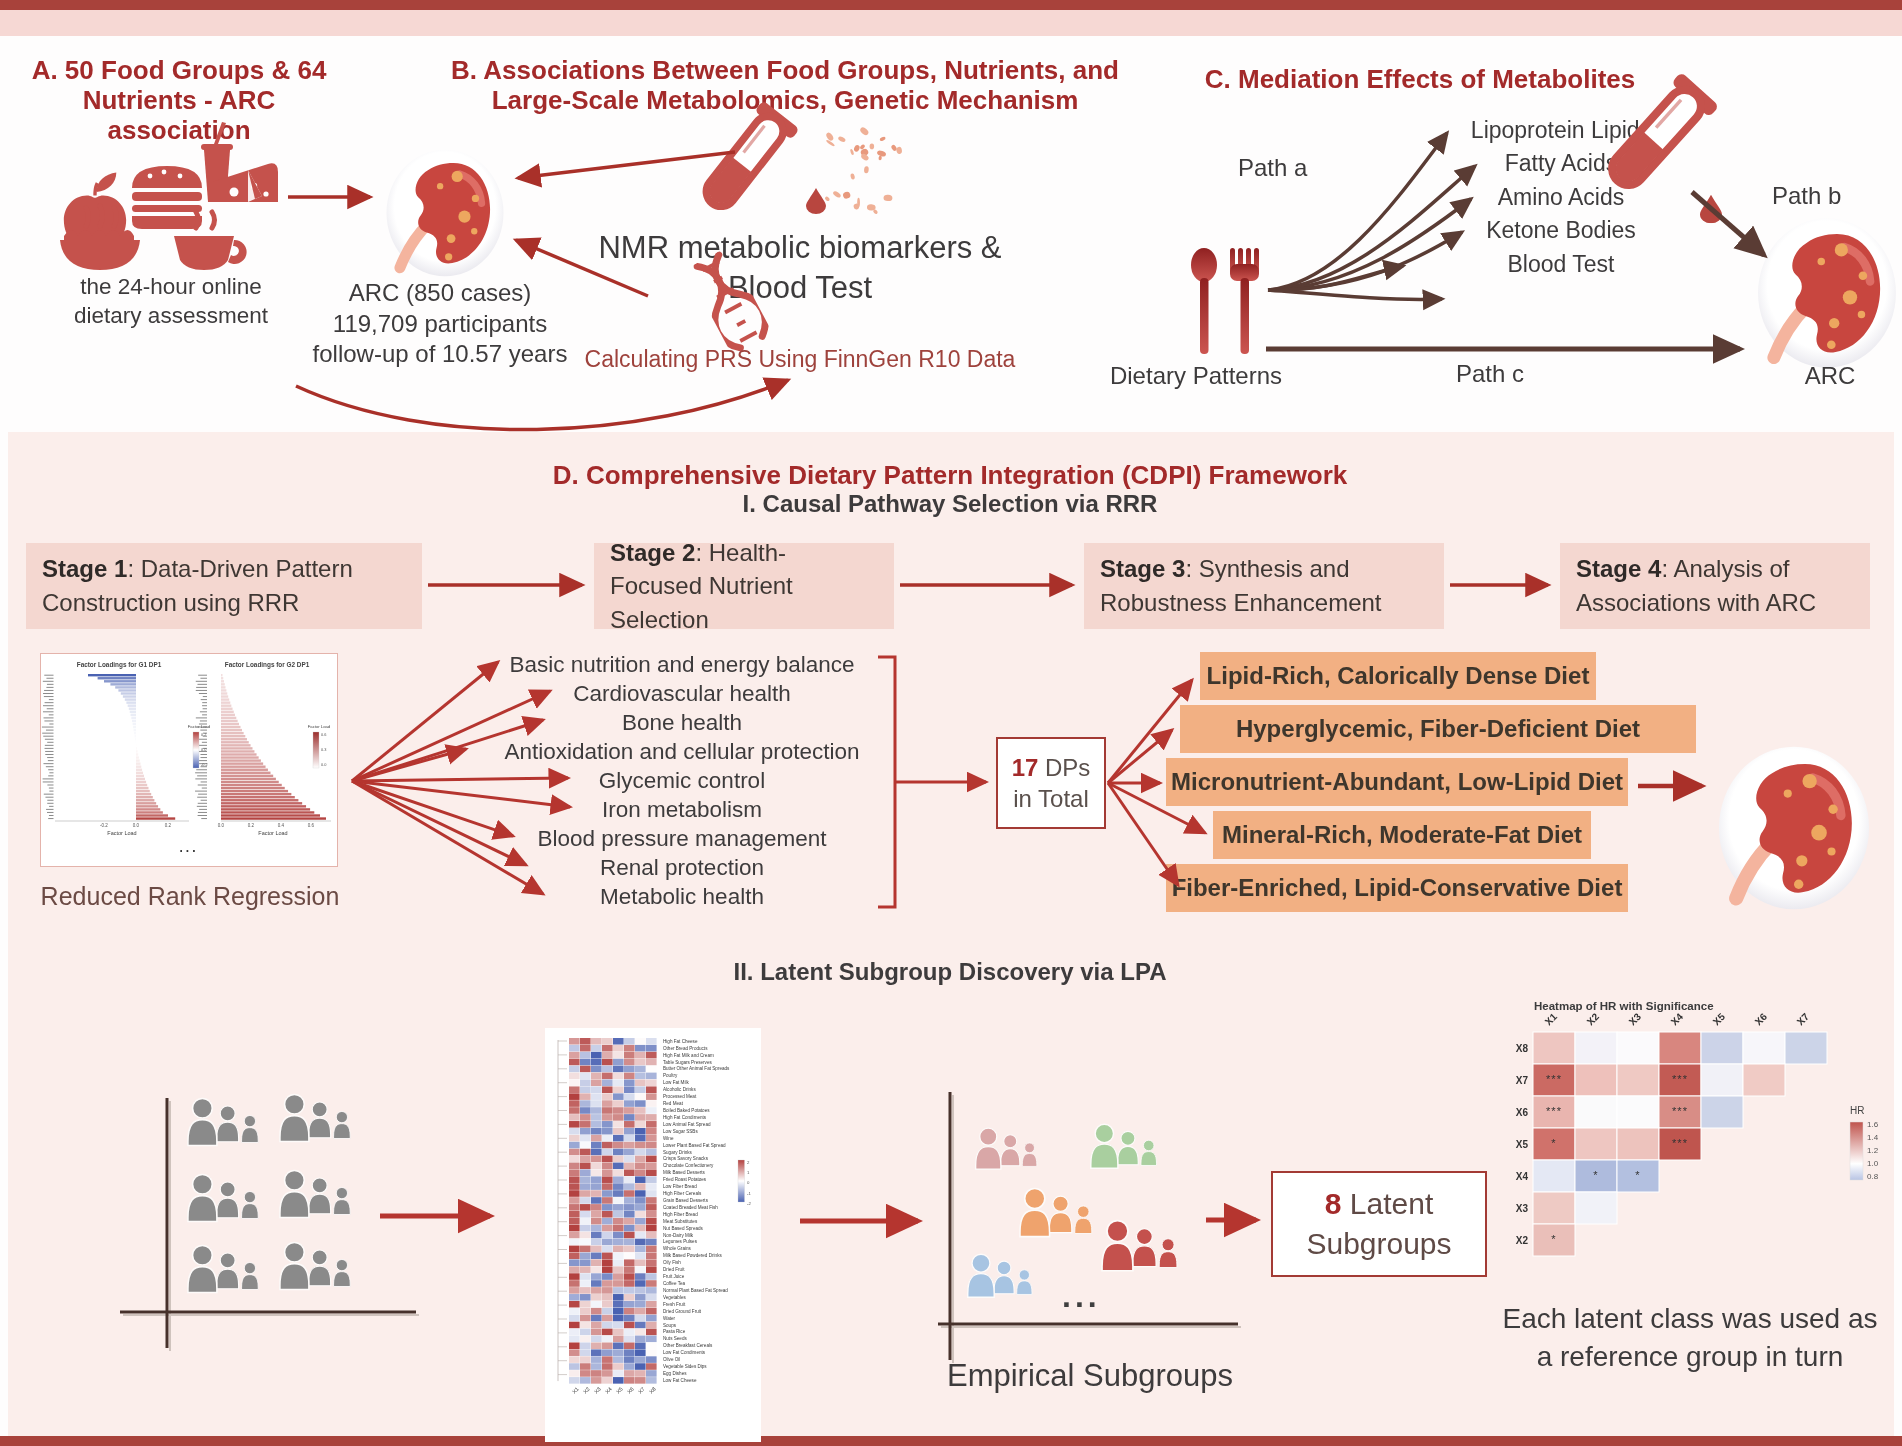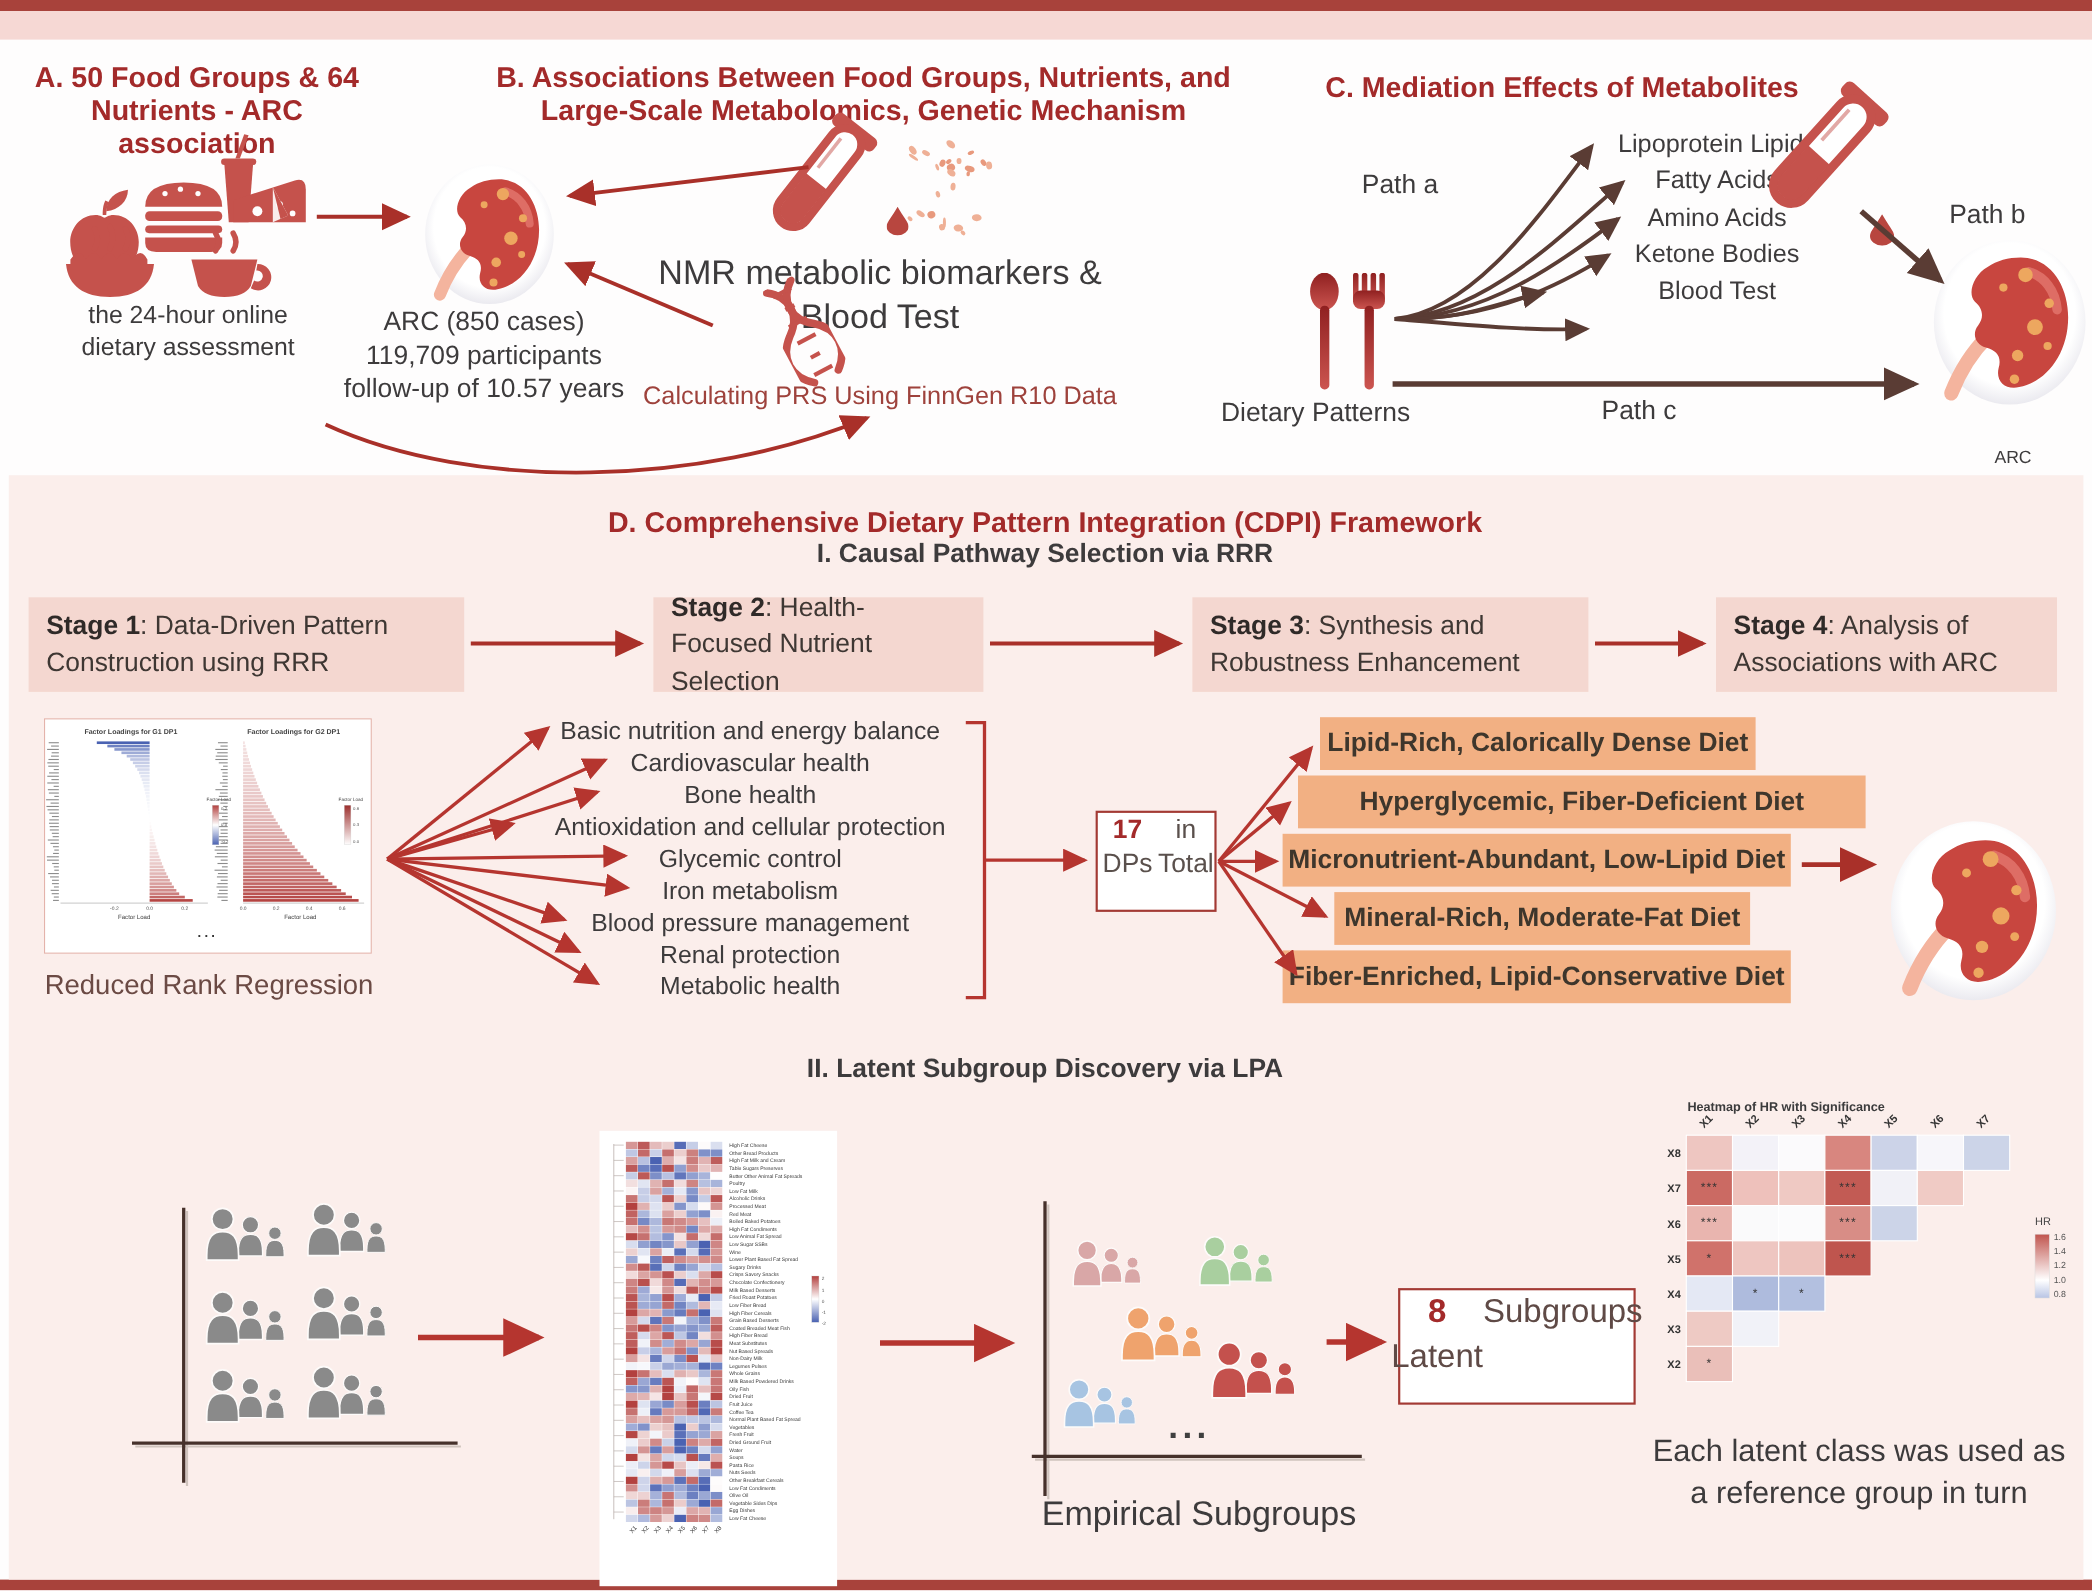--- a/index.html
+++ b/index.html
@@ -10,21 +10,21 @@
   .ttl{font-weight:bold;color:var(--title-red,#a32a2a);font-size:26px;line-height:1.22;margin-top:12px;}
   .sub{font-weight:bold;font-size:24px;color:var(--dark-text,#3d3b3c);}
   .body-txt{font-size:31px;line-height:1.3;color:var(--dark-text,#3d3b3c);}
   .stage{background:var(--stage-fill,#f4d7d0);font-size:24px;line-height:1.4;display:flex;
          flex-direction:column;justify-content:center;padding:0 16px;box-sizing:border-box;
          height:86px;color:#3e3733;}
   .stage b{color:#2f2a28;}
   .diet{background:var(--diet-fill,#f2b083);font-weight:bold;font-size:24px;height:48px;
         display:flex;align-items:center;justify-content:center;color:#3e362c;box-sizing:border-box;}
   .wbox{background:#ffffff;border:2.5px solid var(--box-border,#a33a34);display:flex;
-        flex-direction:row;justify-content:center;text-align:center;box-sizing:border-box;}
+        flex-direction:column;justify-content:center;text-align:center;box-sizing:border-box;}
   .wbox .num{font-weight:bold;color:var(--title-red,#a32a2a);}
   .hline{height:29px;}
   svg{display:block;}
   .nopad{line-height:1.15;}
 </style>
 </head>
 <body>
 
 <div id="fig">
 
@@ -171,21 +171,21 @@
     <svg class="abs" style="left:1598px;top:70px;transform:rotate(42deg);" width="118" height="134" viewBox="0 0 100 115">
         <use href="#tube"></use>
       </svg>
     <svg class="abs" style="left:1700px;top:194px;" width="22" height="30" viewBox="0 0 20 26">
         <use href="#drop"></use>
       </svg>
     <div class="abs body-txt" style="left:1772px;top:180px;font-size:24px;">Path b</div>
     <svg class="abs" style="left:1753px;top:214px;" width="148" height="158">
         <use href="#kidney"></use>
       </svg>
-    <div class="abs body-txt ctr" style="left:1770px;top:360px;width:120px;font-size:16px;margin-top:47px;">ARC</div>
+    <div class="abs body-txt ctr" style="left:1770px;top:360px;width:120px;font-size:24px;">ARC</div>
     <div class="abs body-txt ctr" style="left:1430px;top:358px;width:120px;font-size:24px;">Path c</div>
   </div>
 
   <div>
     <div class="abs ttl ctr" style="left:400px;top:448px;width:1100px;">D.  Comprehensive Dietary Pattern Integration (CDPI) Framework</div>
     <div class="abs sub ctr" style="left:600px;top:490px;width:700px;">I. Causal Pathway Selection via RRR</div>
 
     <div class="abs stage" style="left:26px;top:543px;width:396px;">
       <div><b>Stage 1</b><span>: Data-Driven Pattern Construction using RRR</span></div>
     </div>

